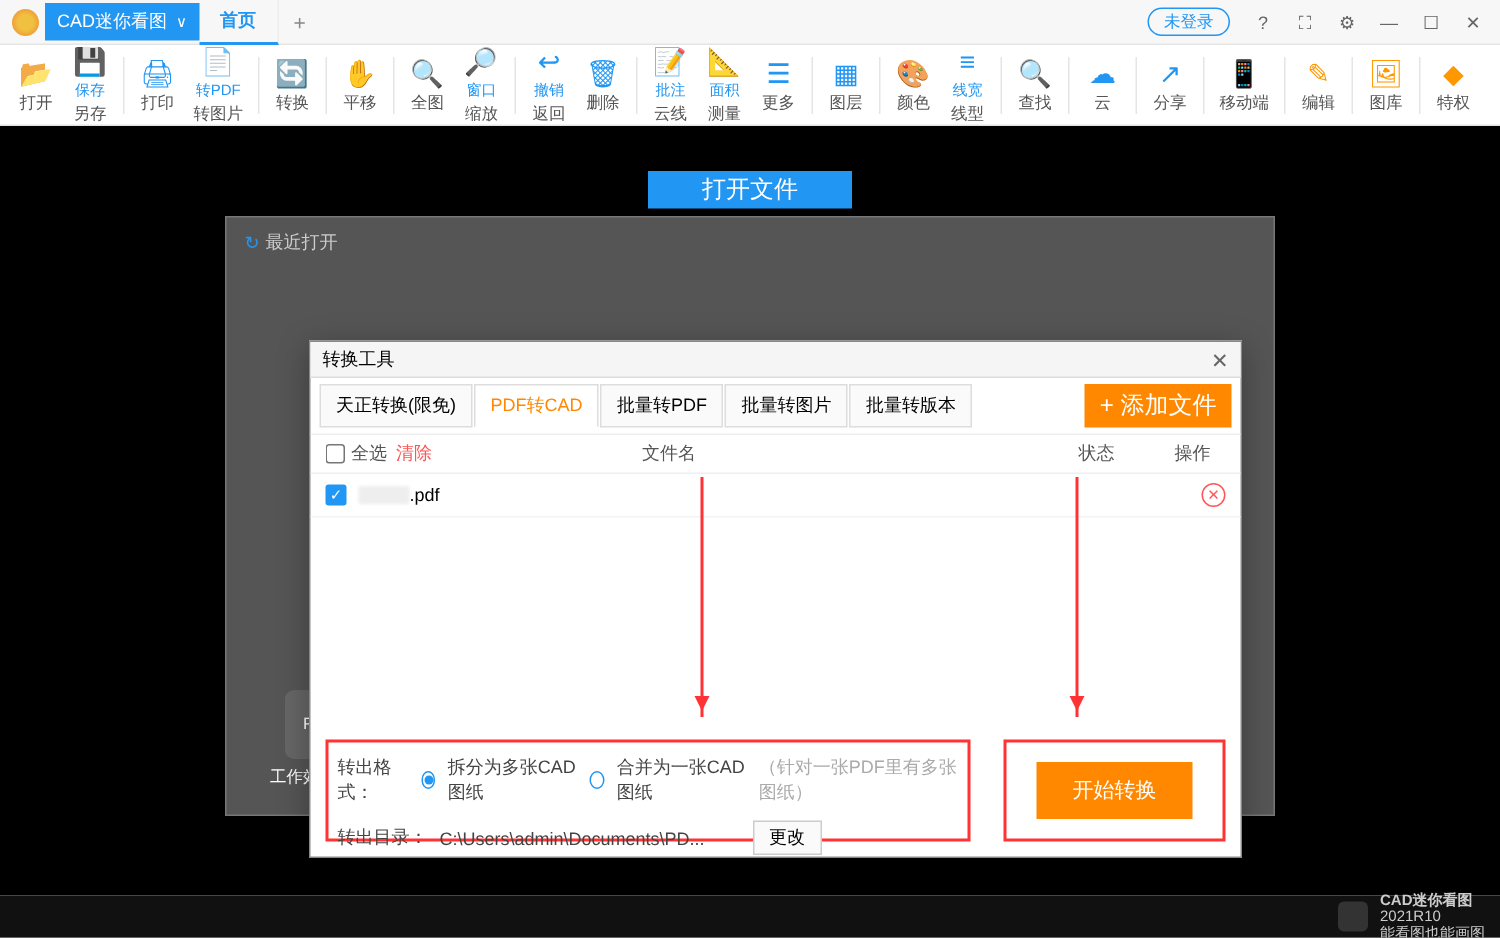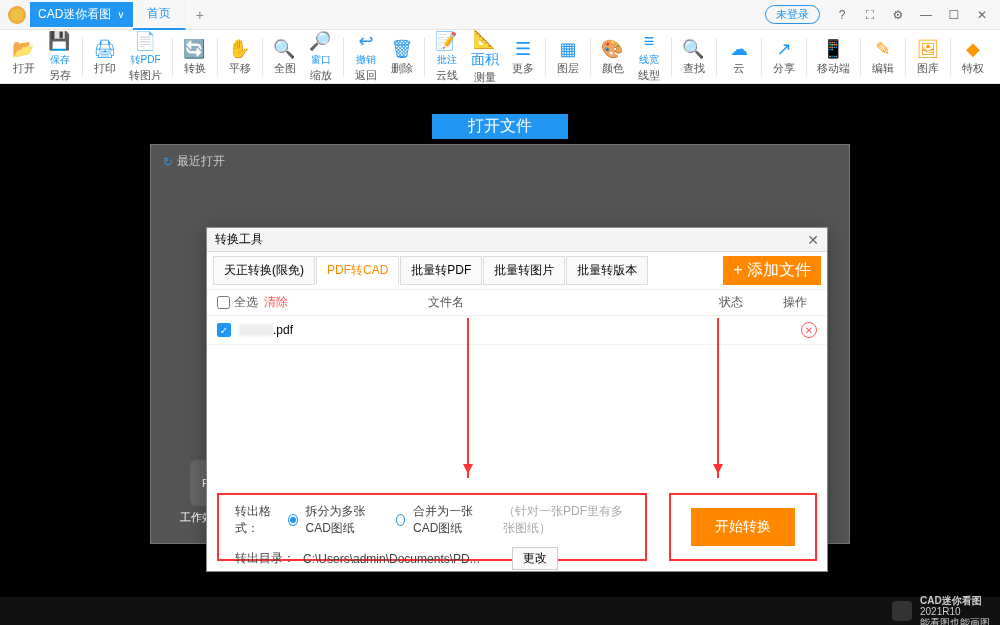--- a/index.html
+++ b/index.html
@@ -2,21 +2,21 @@
 <html><head>
 <meta charset="utf-8">
 <style>
 * { box-sizing: border-box; margin: 0; padding: 0; font-family: "Microsoft YaHei", Arial, sans-serif; }
 body { width: 1000px; height: 625px; background: #fff; position: relative; overflow: hidden; }
 .titlebar { height: 30px; background: #f7f7f7; border-bottom: 1px solid #e5e5e5; display: flex; align-items: center; padding: 0 4px; }
 .app-logo { width: 18px; height: 18px; border-radius: 50%; background: radial-gradient(circle, #f0c040 40%, #f08030); margin: 0 4px; }
 .app-title { font-size: 12px; color: #fff; background: #2196f3; padding: 4px 8px; display: flex; align-items: center; }
 .app-dropdown { color: #fff; margin-left: 6px; font-size: 10px; }
 .tab { padding: 6px 14px; font-size: 12px; border-right: 1px solid #eee; }
-.tab.active { color: #2196f3; border-bottom: 2px solid #2196f3; }
+.tab.active { color: #2196f3; border-bottom: 2px solid #2196f3; font-weight: bold; }
 .tab-add { padding: 6px 10px; color: #888; cursor: pointer; font-size: 14px; }
 .spacer { flex: 1; }
 .login-btn { border: 1px solid #2196f3; color: #2196f3; border-radius: 10px; padding: 1px 10px; font-size: 11px; margin-right: 8px; }
 .win-btn { width: 28px; height: 20px; display: flex; align-items: center; justify-content: center; color: #666; font-size: 12px; }
 .toolbar { height: 54px; background: #fff; border-bottom: 1px solid #e3e3e3; display: flex; align-items: center; padding: 0 6px; }
 .tool { display: flex; flex-direction: column; align-items: center; justify-content: center; padding: 2px 6px; min-width: 36px; }
 .tool-icon { width: 22px; height: 22px; display: flex; align-items: center; justify-content: center; color: #2196f3; font-size: 18px; }
 .tool-icon.orange { color: #ff9800; }
 .tool-label { font-size: 11px; color: #555; margin-top: 1px; white-space: nowrap; }
 .sep { width: 1px; height: 38px; background: #e5e5e5; margin: 0 4px; }
@@ -37,21 +37,21 @@
 .add-file-btn { margin-left: auto; background: #ff8800; color: #fff; padding: 4px 10px; font-size: 16px; }
 .list-header { display: flex; align-items: center; padding: 4px 10px; font-size: 12px; color: #555; border-bottom: 1px solid #eee; }
 .clear-link { color: #f55; margin-left: 6px; text-align: center; }
 .col-name { margin-left: 140px; }
 .col-status { margin-left: auto; margin-right: 40px; text-align: center; }
 .col-action { margin-right: 10px; }
 .file-row { display: flex; align-items: center; padding: 6px 10px; font-size: 12px; border-bottom: 1px solid #f3f3f3; }
 .file-check { width: 14px; height: 14px; background: #2196f3; border-radius: 2px; color: #fff; font-size: 10px; display: flex; align-items: center; justify-content: center; margin-right: 8px; }
 .blur { display: inline-block; width: 34px; height: 12px; background: #eee; filter: blur(1px); border-radius: 2px; }
 .remove-icon { margin-left: auto; color: #f55; width: 16px; height: 16px; border: 1px solid #f55; border-radius: 50%; display: flex; align-items: center; justify-content: center; font-size: 10px; }
-.bottom-box { position: absolute; left: 10px; bottom: 10px; width: 430px; height: 68px; border: 2px solid #f33; padding: 8px 16px; font-size: 12px; color: #444; }
+.bottom-box { position: absolute; left: 10px; bottom: 10px; width: 430px; height: 68px; border: 2px solid #f33; padding: 8px 6px; font-size: 12px; color: #444; }
 .radio-row { display: flex; align-items: center; gap: 8px; margin-bottom: 10px; }
 .radio { width: 12px; height: 12px; border: 1px solid #2196f3; border-radius: 50%; display: inline-flex; align-items: center; justify-content: center; }
 .radio.on::after { content: ""; width: 6px; height: 6px; background: #2196f3; border-radius: 50%; }
 .hint { color: #aaa; }
 .change-btn { border: 1px solid #ccc; background: #fafafa; padding: 2px 10px; margin-left: 24px; font-size: 12px; }
 .convert-box { position: absolute; right: 10px; bottom: 10px; width: 148px; height: 68px; border: 2px solid #f33; display: flex; align-items: center; justify-content: center; }
 .convert-btn { background: #ff8800; color: #fff; padding: 10px 24px; font-size: 14px; }
 .arrow { position: absolute; width: 2px; background: #f33; }
 .arrow::after { content: ""; position: absolute; bottom: -1px; left: -4px; border: 5px solid transparent; border-top: 10px solid #f33; }
 .arrow1 { left: 260px; top: 90px; height: 160px; }
@@ -133,21 +133,21 @@
       <div class="tool-label">删除</div>
     </div>
     <div class="sep"></div>
     <div class="tool">
       <div class="tool-icon ">📝</div>
       <div class="tool-label" style="font-size:10px;color:#2196f3">批注</div>
       <div class="tool-label">云线</div>
     </div>
     <div class="tool">
       <div class="tool-icon ">📐</div>
-      <div class="tool-label" style="font-size:14px;color:#2196f3">面积</div>
+      <div class="tool-label" style="font-size:10px;color:#2196f3">面积</div>
       <div class="tool-label">测量</div>
     </div>
     <div class="tool">
       <div class="tool-icon ">☰</div>
       <div class="tool-label">更多</div>
     </div>
     <div class="sep"></div>
     <div class="tool">
       <div class="tool-icon ">▦</div>
       <div class="tool-label">图层</div>

